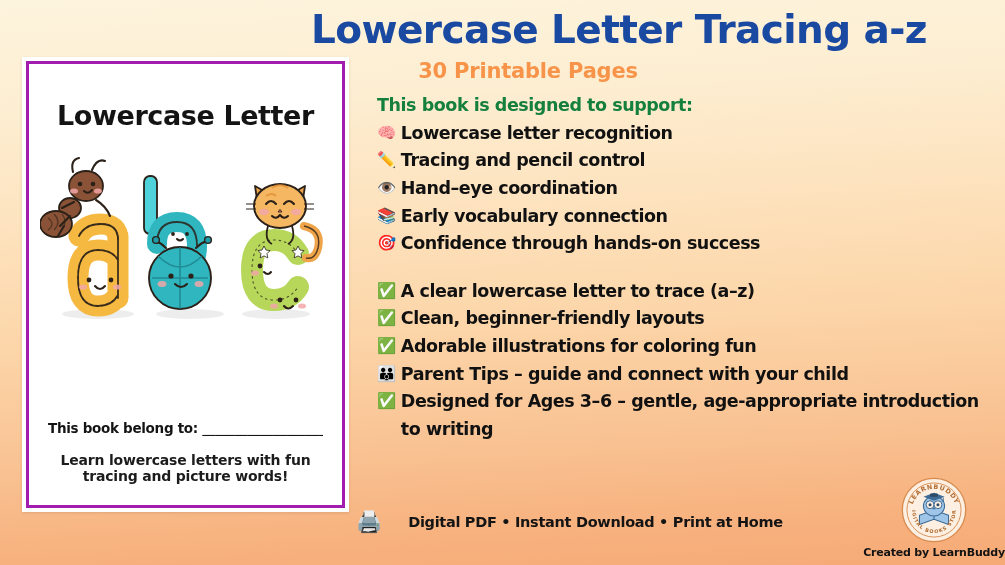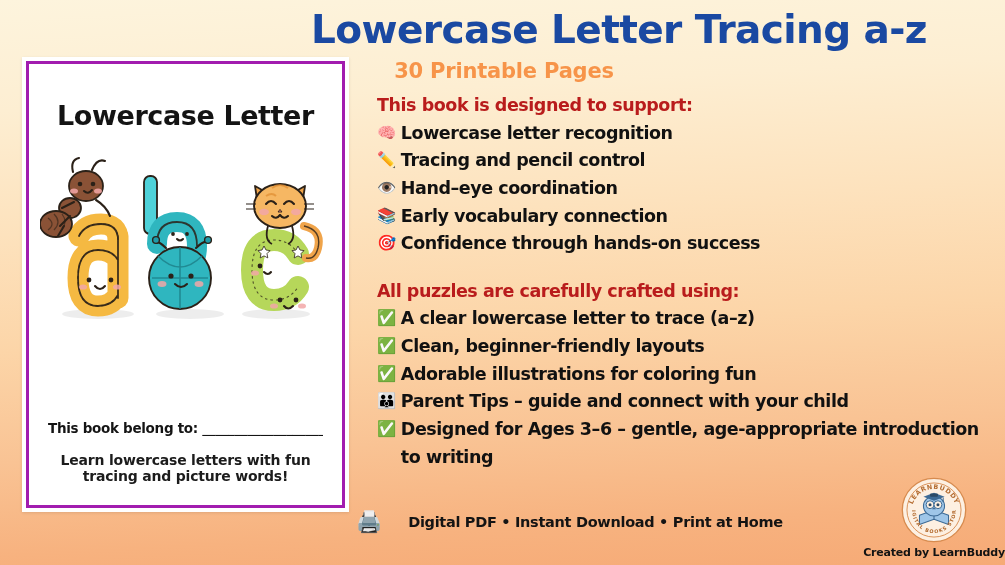--- a/index.html
+++ b/index.html
@@ -23,21 +23,21 @@
     text-align:center;
     font-family:"DejaVu Sans", sans-serif;
     font-weight:700;
     font-size:39px;
     letter-spacing:-0.6px;
     color:#1a49a2;
     line-height:1.12;
     white-space:nowrap;
   }
   .hero-sub{
-    position:absolute; left:224px; top:59px; width:560px;
+    position:absolute; left:248px; top:59px; width:560px;
     text-align:center;
     font-family:"DejaVu Sans", sans-serif;
     font-weight:700;
     font-size:21px;
     letter-spacing:-0.2px;
     color:#f79449;
   }
 
   
   .cover-card{
@@ -105,21 +105,21 @@
   }
 
   
   .copy{
     position:absolute; left:377px; top:92px; width:608px;
   }
   .blk-head{
     font-family:"DejaVu Sans", sans-serif;
     font-weight:700;
     font-size:17.5px;
-    color:#b91c1c;
+    color:#15803d;
     letter-spacing:-0.45px;
     line-height:1.58;
   }
   .feat{
     font-family:"DejaVu Sans", sans-serif;
     font-weight:700;
     font-size:17.5px;
     color:#111111;
     letter-spacing:-0.45px;
     line-height:1.58;
@@ -311,21 +311,20 @@
     <span class="em">📚</span>
     <span class="tx">Early vocabulary connection</span>
   </div>
   <div class="feat">
     <span class="em">🎯</span>
     <span class="tx">Confidence through hands-on success</span>
   </div>
 
   <div class="gap"></div>
 
-  <div class="blk-head">All puzzles are carefully crafted using:</div>
 
   <div class="feat">
     <span class="em">✅</span>
     <span class="tx">A clear lowercase letter to trace (a–z)</span>
   </div>
   <div class="feat">
     <span class="em">✅</span>
     <span class="tx">Clean, beginner-friendly layouts</span>
   </div>
   <div class="feat">

